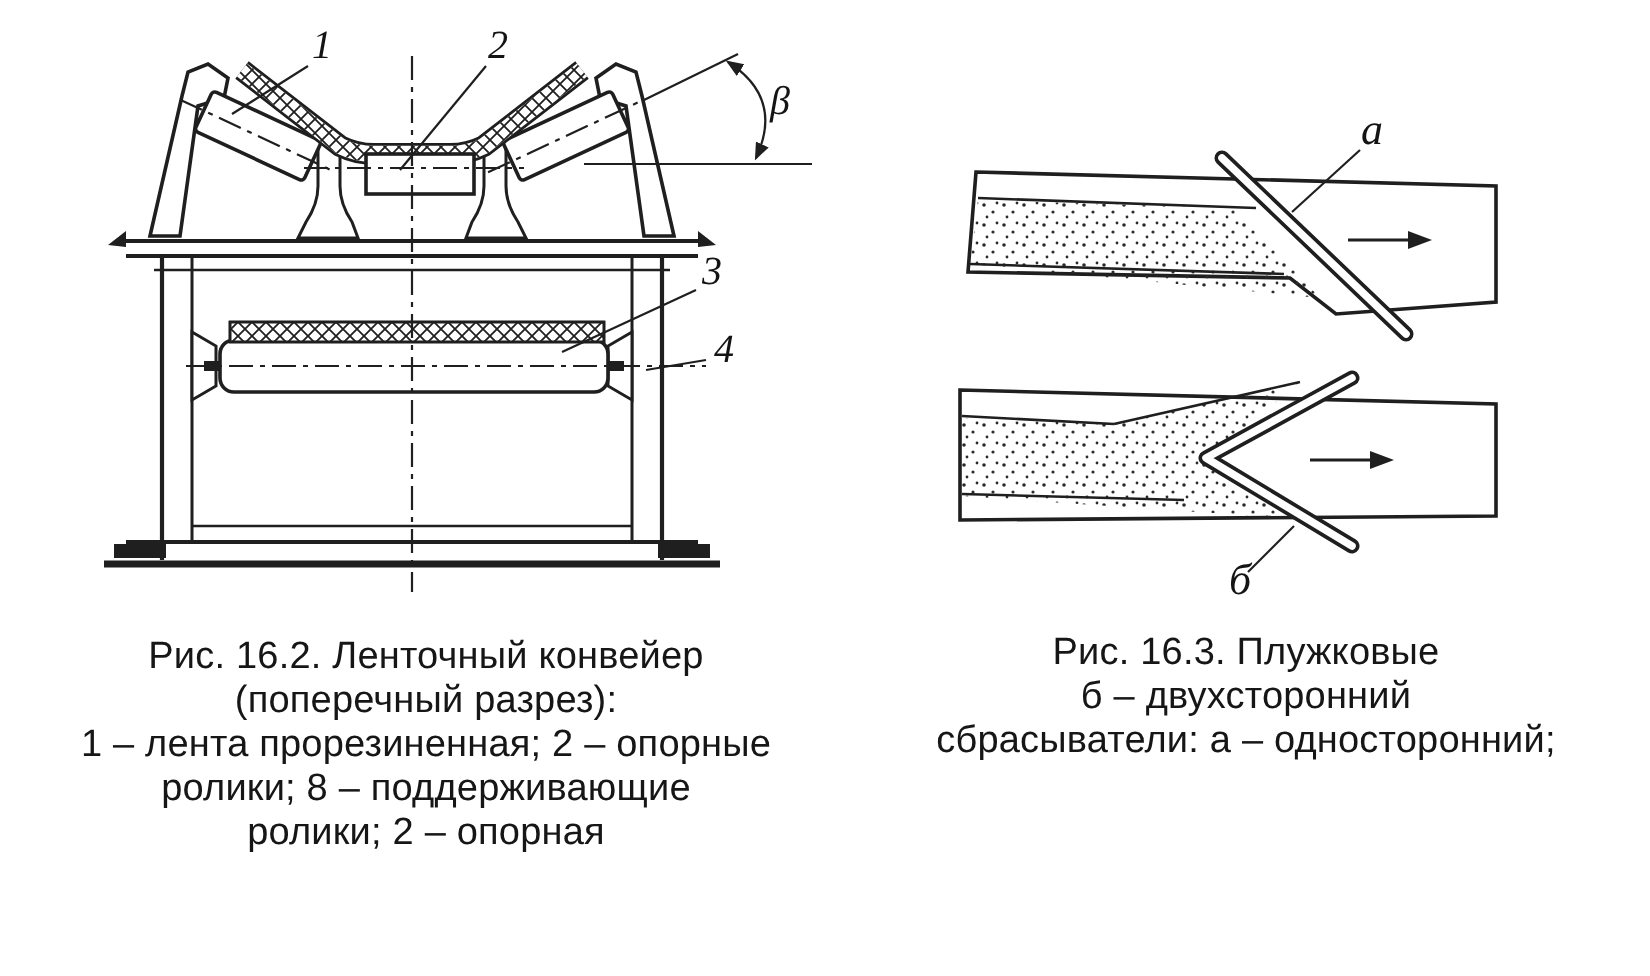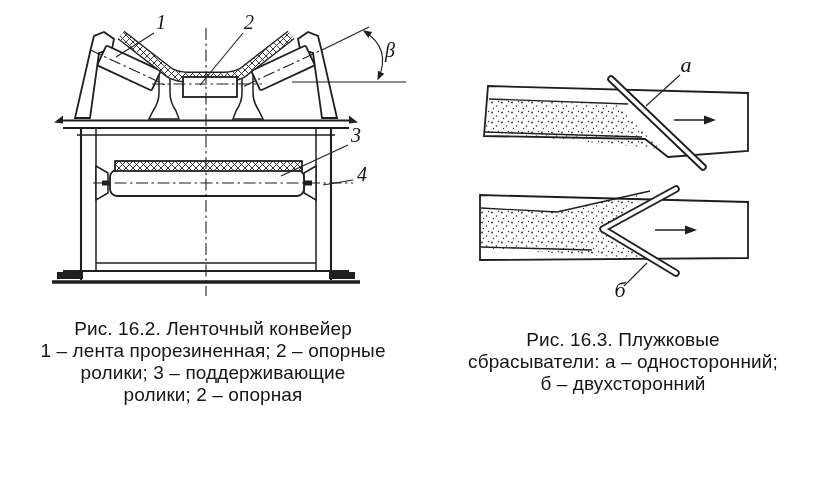--- a/index.html
+++ b/index.html
@@ -160,24 +160,25 @@
         <line class="s15" x1="655" y1="230" x2="686" y2="230"></line>
         <polygon class="ink" points="685,225.5 697,230 685,234.5"></polygon>
       </g>
       <line class="s1" x1="624" y1="286" x2="647" y2="263"></line>
       <text class="plabel-lg" x="620" y="297" text-anchor="middle">б</text>
     </g>
   </svg>
 
   <div class="cap" style="left:8px;top:318px;width:410px;">
     <div>Рис. 16.2. Ленточный конвейер</div>
+    <div>(поперечный разрез):</div>
     <div>1 – лента прорезиненная; 2 – опорные</div>
-    <div>ролики; 3 – поддерживающие</div>
+    <div>ролики; 8 – поддерживающие</div>
     <div>ролики; 2 – опорная</div>
   </div>
 
-  <div class="cap" style="left:424px;top:329px;width:398px;">
+  <div class="cap" style="left:424px;top:316px;width:398px;">
     <div>Рис. 16.3. Плужковые</div>
+    <div>б – двухсторонний</div>
     <div>сбрасыватели: а – односторонний;</div>
-    <div>б – двухсторонний</div>
   </div>
 
 </div>
 
 </body></html>

